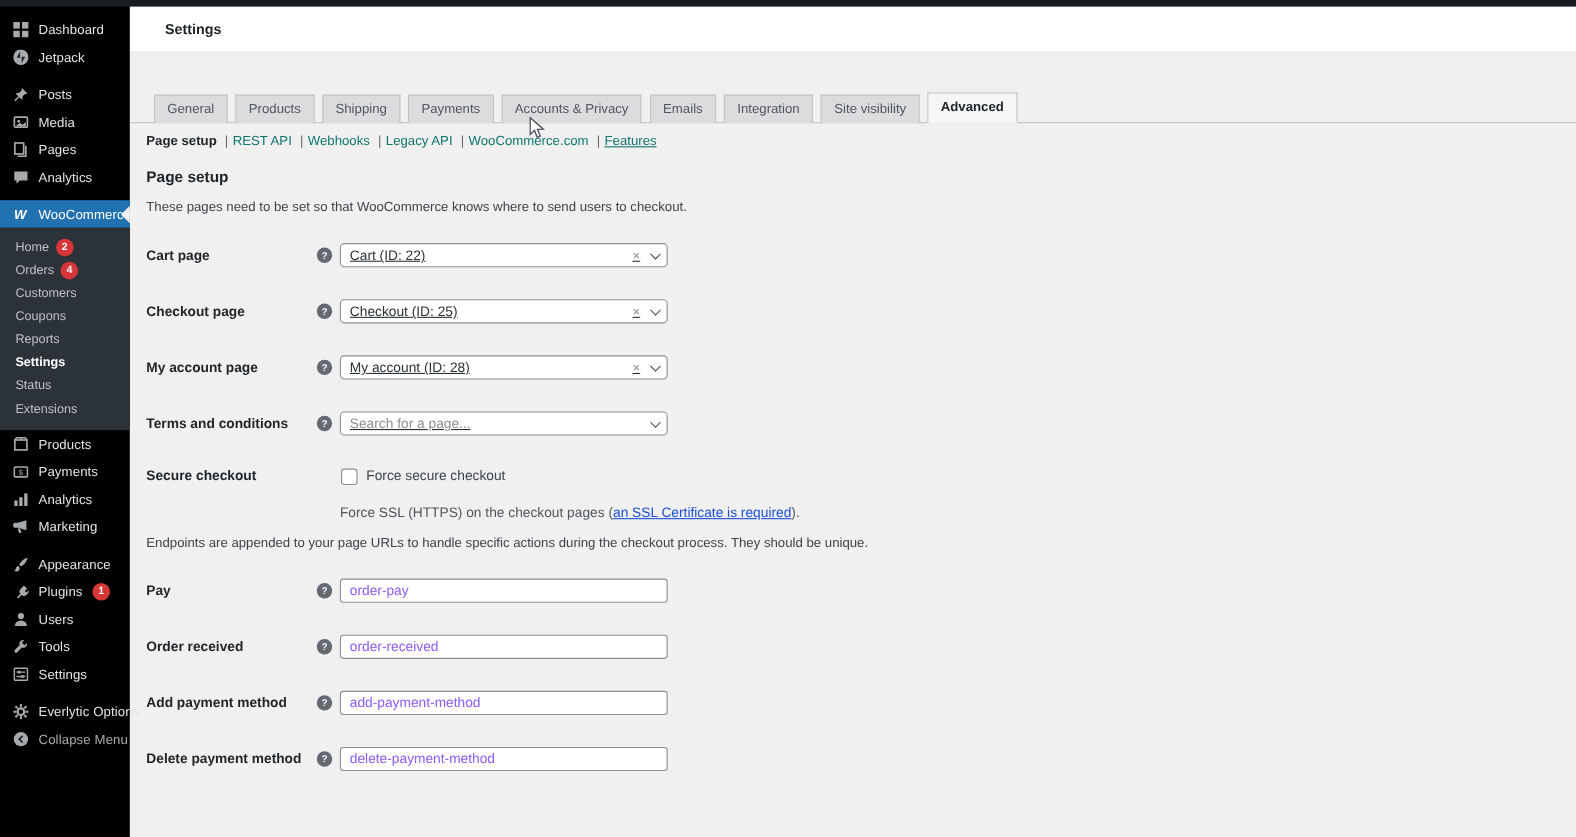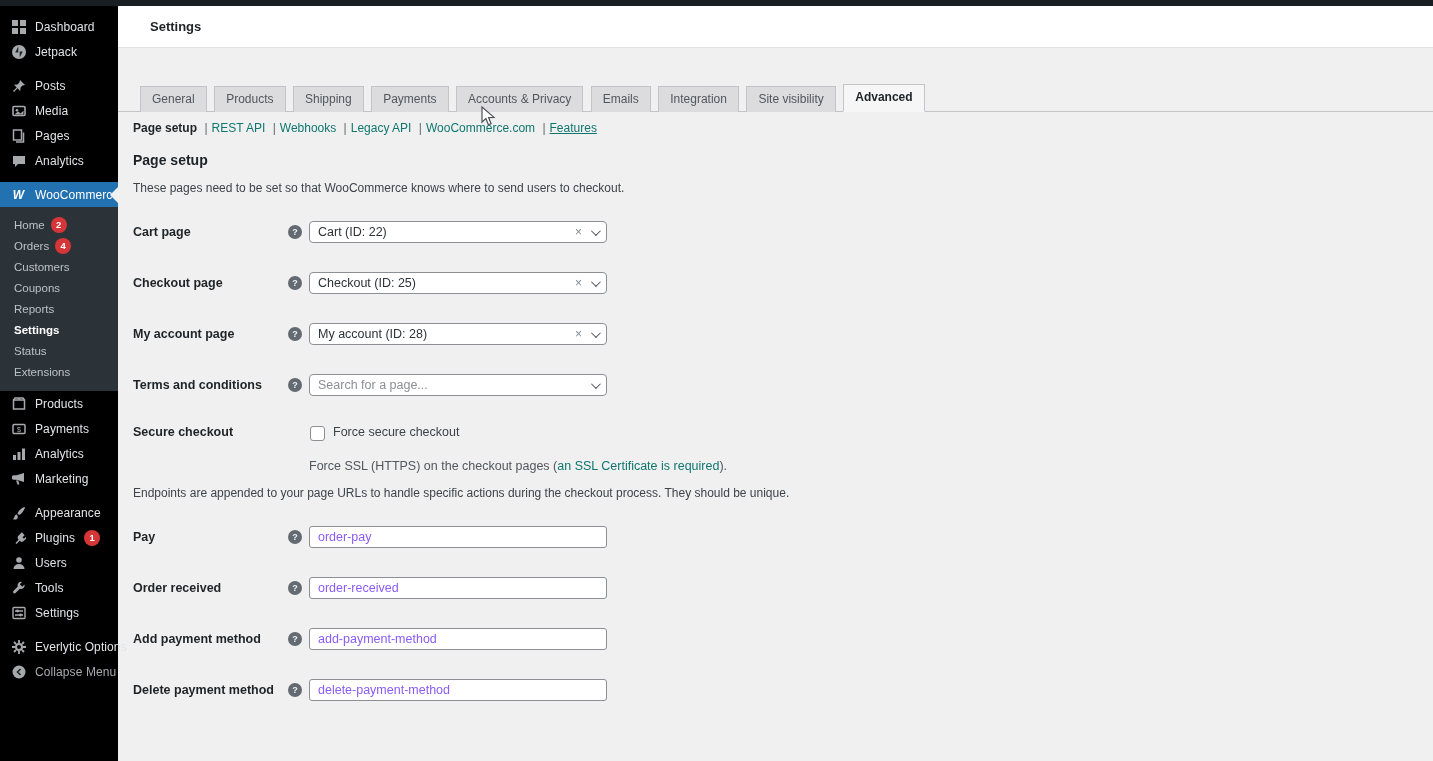--- a/index.html
+++ b/index.html
@@ -79,39 +79,39 @@
   .form-row { display:flex; align-items:center; margin-bottom:29px; min-height:22px; }
   .form-row .f-label { width:155px; flex:0 0 155px; font-size:12.5px; font-weight:bold; color:#1d2327; }
   .help-tip {
     width:14px; height:14px; flex:0 0 14px; margin-right:7px; border-radius:50%;
     background:#636a72; color:#f0f0f1; font-size:9px; font-weight:bold;
     display:inline-flex; align-items:center; justify-content:center; cursor:pointer;
   }
   .select2 {
     width:298px; height:22px; background:#fff; border:1px solid #8c8f94;
     border-radius:4px; display:flex; align-items:center; padding:0 8px;
-    font-size:12.5px; color:#2c3338; cursor:pointer;
+    font-size:12.5px; color:#2c3338; cursor:pointer;text-decoration:underline;
   }
   .select2 .sel-text { flex:1 1 auto; overflow:hidden; white-space:nowrap; }
   .select2 .sel-text.placeholder { color:#8c8f94; }
   .sel-clear { color:#7e8993; font-size:12px; margin-right:9px; cursor:pointer; line-height:1; }
   .chev { width:7px; height:7px; border-right:1.6px solid #50575e; border-bottom:1.6px solid #50575e; transform:rotate(45deg) translateY(-2px); flex:0 0 7px; }
   .text-input {
     width:298px; height:22px; background:#fff; border:1px solid #8c8f94;
     border-radius:3px; padding:0 8px; font-size:12.5px; color:#8b5cf6;
     font-family:"Liberation Sans", sans-serif;
   }
   .checkbox-row { align-items:flex-start; margin-bottom:0; }
   .wp-checkbox {
     appearance:none; -webkit-appearance:none; width:15px; height:15px;
     border:1px solid #8c8f94; border-radius:3px; background:#fff; margin:1px 8px 0 1px; cursor:pointer;
   }
   .chk-label { font-size:12.5px; color:#3c434a; cursor:pointer; }
   .ssl-desc { margin:12px 0 0 176px; font-size:12.5px; color:#50575e; }
-  .ssl-desc a { color:#0f766e; cursor:pointer;margin-top:35px; }
+  .ssl-desc a { color:#1d4ed8; text-decoration:underline; cursor:pointer;margin-top:35px; }
 
   
   .cursor { position:absolute; left:481px; top:106px; z-index:50; pointer-events:none; }
 </style>
 </head>
 <body>
 
 <div id="app">
 
   <div class="admin-strip"></div>

